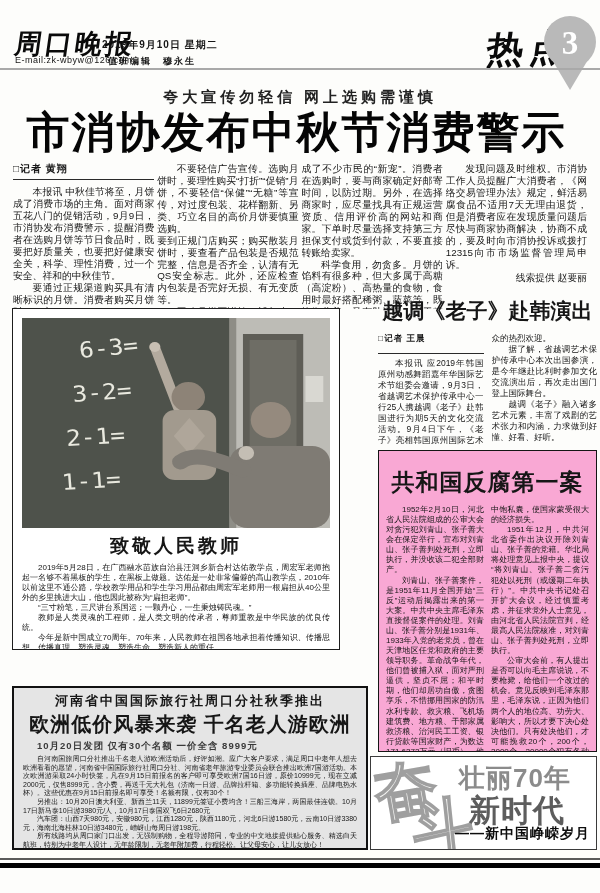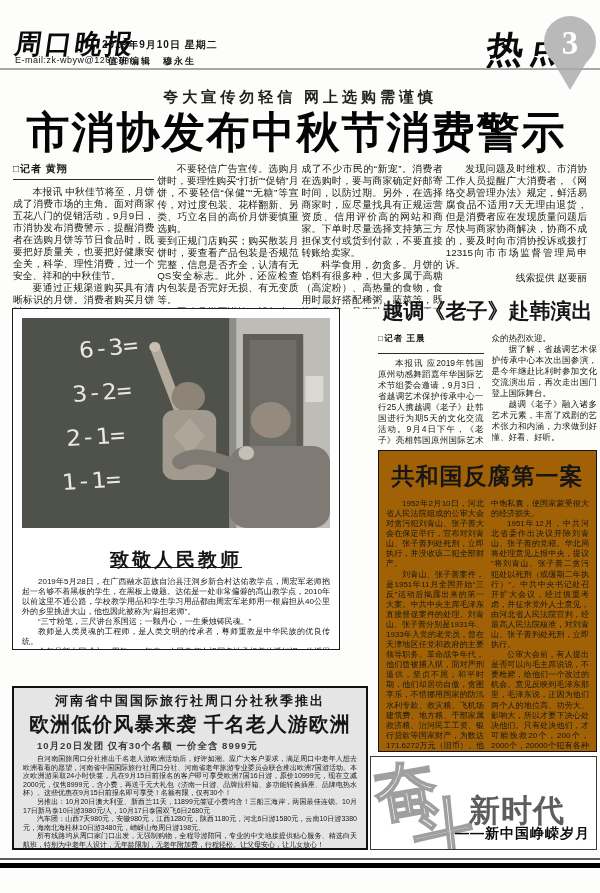--- a/index.html
+++ b/index.html
@@ -46,32 +46,32 @@
   }
   .para { text-indent:2em; }
   .para.cont { text-indent:0; }
   .para.credit { text-indent:0; text-align:right; margin-top:2px; }
   
   .photo-box {
     position:absolute; left:12px; top:308px; width:328px; height:342px;
     border:1.5px solid #1d1d1d; background:#fff; overflow:hidden; padding:9px 9px 0 9px;
   }
   .photo-frame { width:100%; height:210px; display:block; }
-  .photo-title { text-align:center; font-weight:900; font-size:19px; letter-spacing:3px; margin-top:19px;text-decoration:underline; }
+  .photo-title { text-align:center; font-weight:900; font-size:19px; letter-spacing:3px; margin-top:5px; }
   .photo-text { margin-top:4px; font-size:8px; line-height:1.25; text-align:justify; }
   
   .opera { position:absolute; left:378px; top:297px; width:219px; height:150px; overflow:hidden; }
   .opera-headline { font-weight:900; font-size:21px; letter-spacing:0; text-align:center; white-space:nowrap; }
   .opera-cols { display:flex; gap:8px; margin-top:8px; }
   .opera-col { flex:1 1 0; font-size:8.5px; line-height:1.3; text-align:justify; overflow:hidden; }
   .opera .byline { font-size:8.5px; padding-bottom:9px; margin-bottom:4px; }
   
   .case-box {
     position:absolute; left:378px; top:450px; width:219px; height:302px;
-    border:1.5px solid #151515; padding:7px 7px; overflow:hidden; background:#a16207;
+    border:1.5px solid #151515; padding:13px 7px; overflow:hidden; background:#f9a8d4;
   }
   .case-headline { text-align:center; font-weight:900; font-size:23px; letter-spacing:1px; margin:3px 0 7px; white-space:nowrap; }
   .case-cols { display:flex; gap:7px; }
   .case-col { flex:1 1 0; font-size:8px; line-height:1.26; text-align:justify; overflow:hidden; }
   
   .ad-box {
     position:absolute; left:12px; top:686px; width:356px; height:164px;
     border:2px solid #111; background:#e5e5e5; padding:4px 9px; overflow:hidden;
   }
   .ad-line1 { text-align:center; font-weight:900; font-size:13px; letter-spacing:2px; }
@@ -209,20 +209,21 @@
       <p class="para">另推出：10月20日澳大利亚、新西兰11天，11899元签证小费均含！三船三海岸，两国最佳连锁。10月17日新马泰10日游3980元/人，10月17日泰国双飞6日2680元</p>
       <p class="para">汽车团：山西7天980元，安徽980元，江西1280元，陕西1180元，河北6日游1580元，云南10日游3380元，海南北海桂林10日游3480元，嵖岈山每周日游198元。</p>
       <p class="para">所有线路均从周口家门口出发，无强制购物，全程导游陪同，专业的中文地接提供贴心服务、精选白天航班，特别为中老年人设计，无年龄限制，无老年附加费，行程轻松。让父母安心，让儿女放心！</p>
     </div>
 
   </div>
 
   <div class="promo-box">
     <span class="promo-cal c1">奋</span>
     <span class="promo-cal c2">斗</span>
+    <div class="promo-line1">壮丽70年</div>
     <div class="promo-line2">新时代</div>
     <div class="promo-line3">——新中国峥嵘岁月</div>
   </div>
 
   <div class="foot-rule-thin"></div>
   <div class="foot-rule-thick"></div>
 
 </div>
 
 </body></html>

